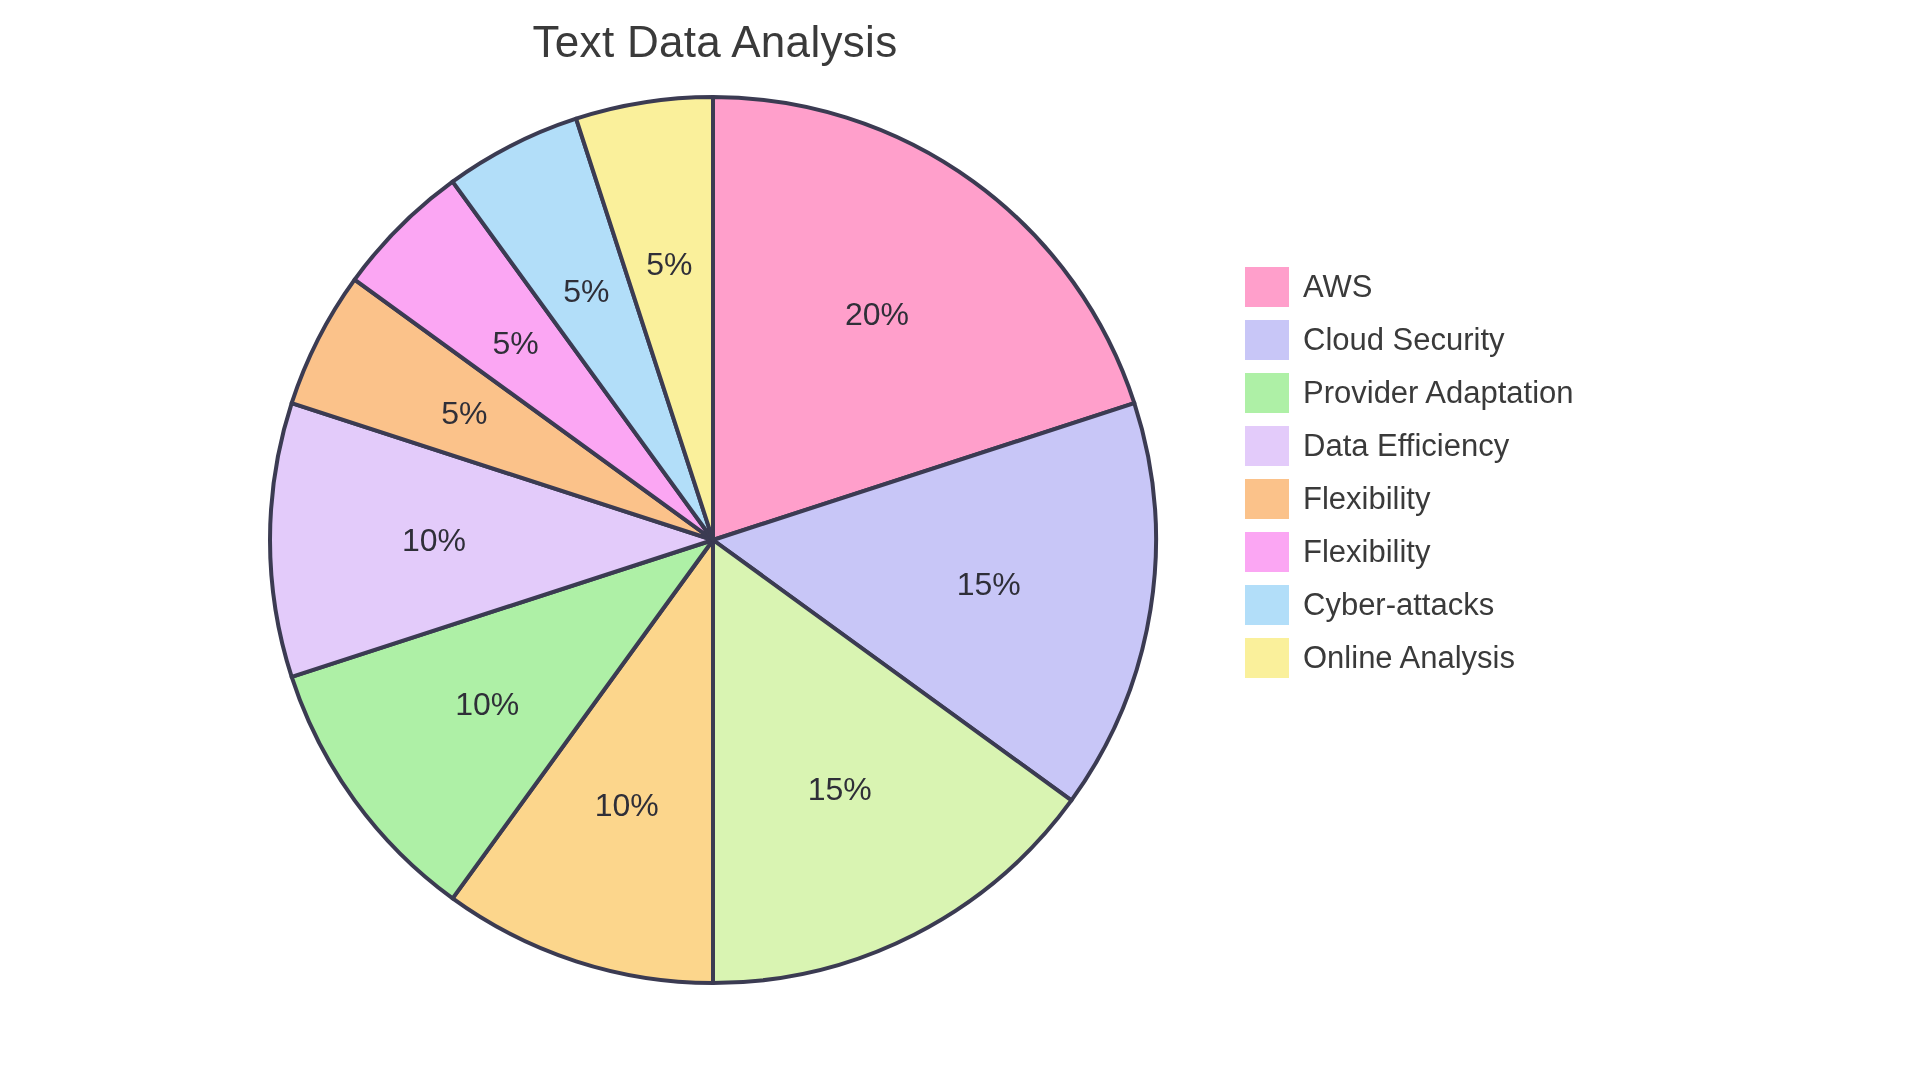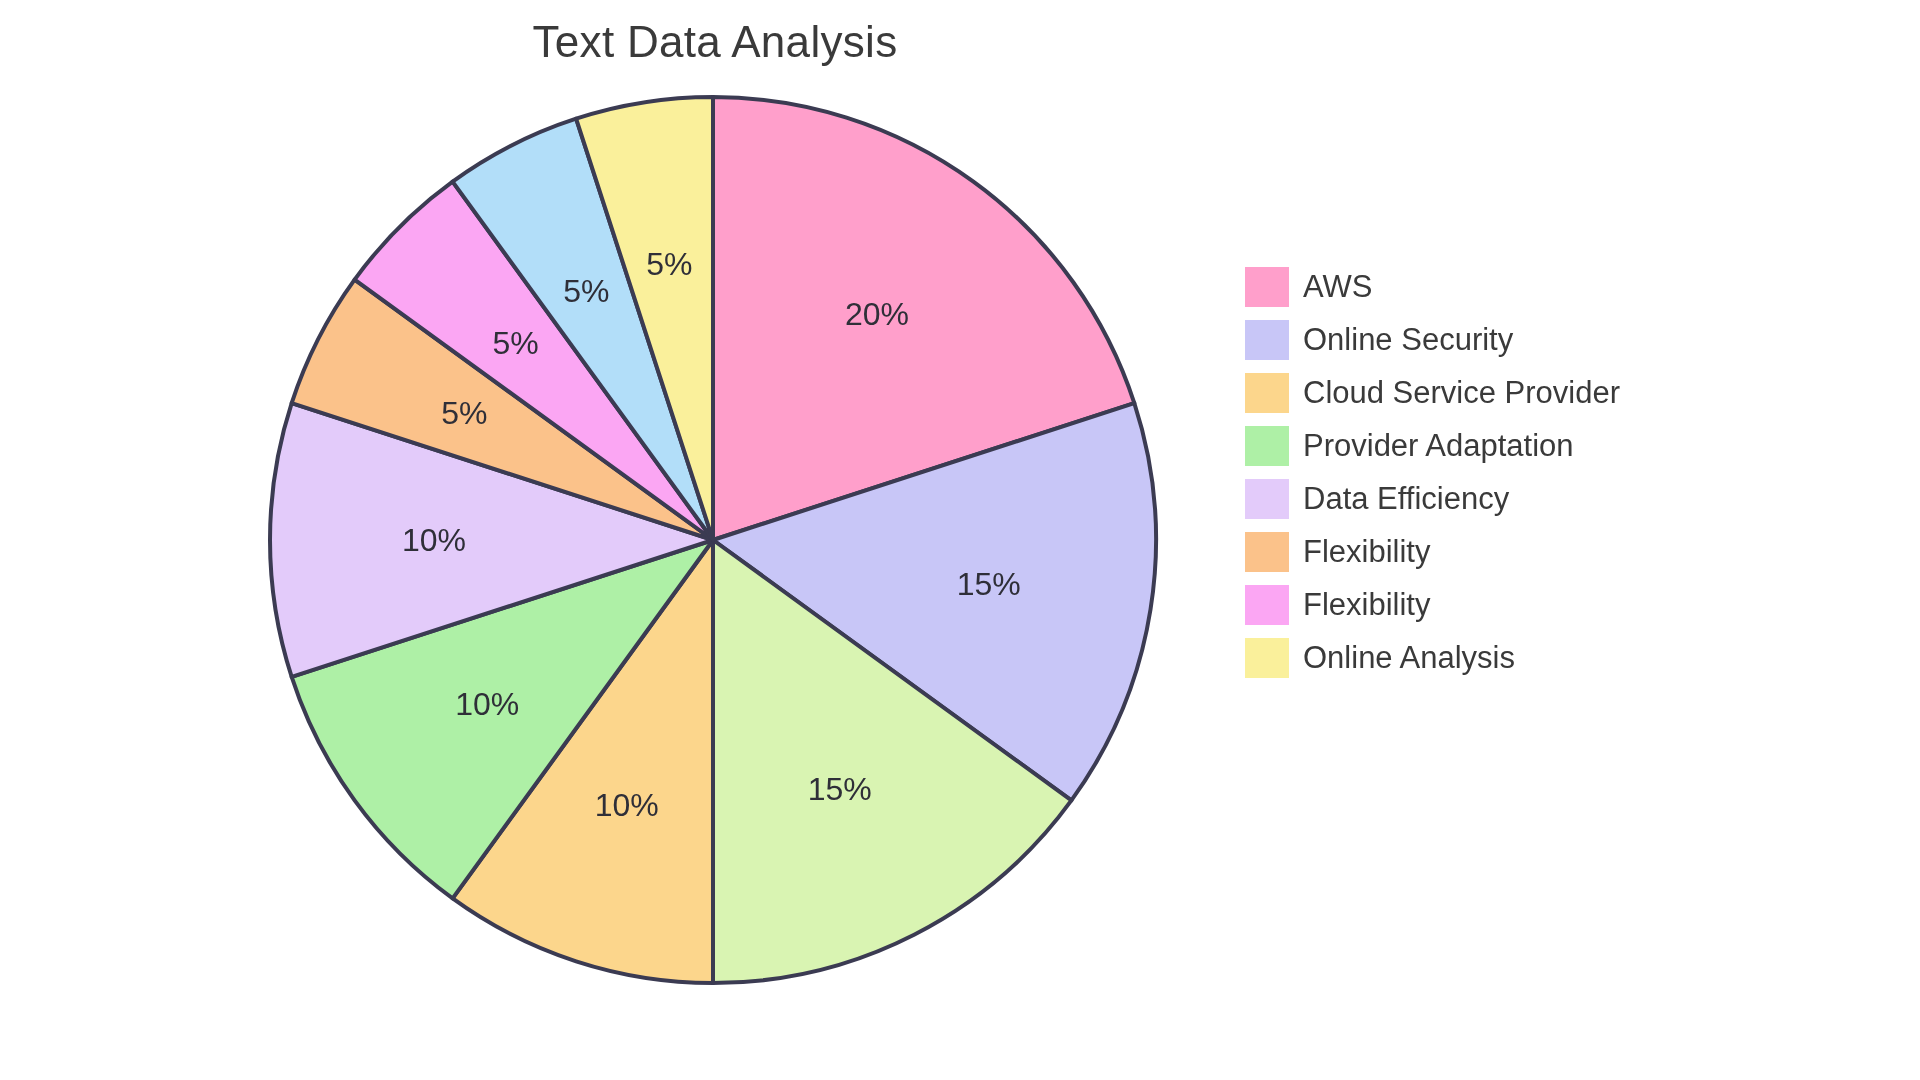--- a/index.html
+++ b/index.html
@@ -108,41 +108,41 @@
       </g>
   </svg>
 
   <div id="legend">
       <div class="legend-item">
         <span class="legend-swatch" style="background: rgb(255, 159, 203);"></span>
         <span class="legend-label">AWS</span>
       </div>
       <div class="legend-item">
         <span class="legend-swatch" style="background: rgb(200, 198, 247);"></span>
-        <span class="legend-label">Online Security</span>
-      </div>
-      <div class="legend-item">
-        <span class="legend-swatch" style="background: rgb(252, 214, 140);"></span>
-        <span class="legend-label">Cloud Service Provider</span>
+        <span class="legend-label">Cloud Security</span>
       </div>
       <div class="legend-item">
         <span class="legend-swatch" style="background: rgb(174, 240, 166);"></span>
         <span class="legend-label">Provider Adaptation</span>
       </div>
       <div class="legend-item">
         <span class="legend-swatch" style="background: rgb(227, 203, 250);"></span>
         <span class="legend-label">Data Efficiency</span>
       </div>
       <div class="legend-item">
         <span class="legend-swatch" style="background: rgb(251, 194, 138);"></span>
         <span class="legend-label">Flexibility</span>
       </div>
       <div class="legend-item">
         <span class="legend-swatch" style="background: rgb(251, 166, 243);"></span>
         <span class="legend-label">Flexibility</span>
       </div>
       <div class="legend-item">
+        <span class="legend-swatch" style="background: rgb(178, 222, 249);"></span>
+        <span class="legend-label">Cyber-attacks</span>
+      </div>
+      <div class="legend-item">
         <span class="legend-swatch" style="background: rgb(250, 240, 155);"></span>
         <span class="legend-label">Online Analysis</span>
       </div>
     </div>
 
 </div>
 
 </body></html>

